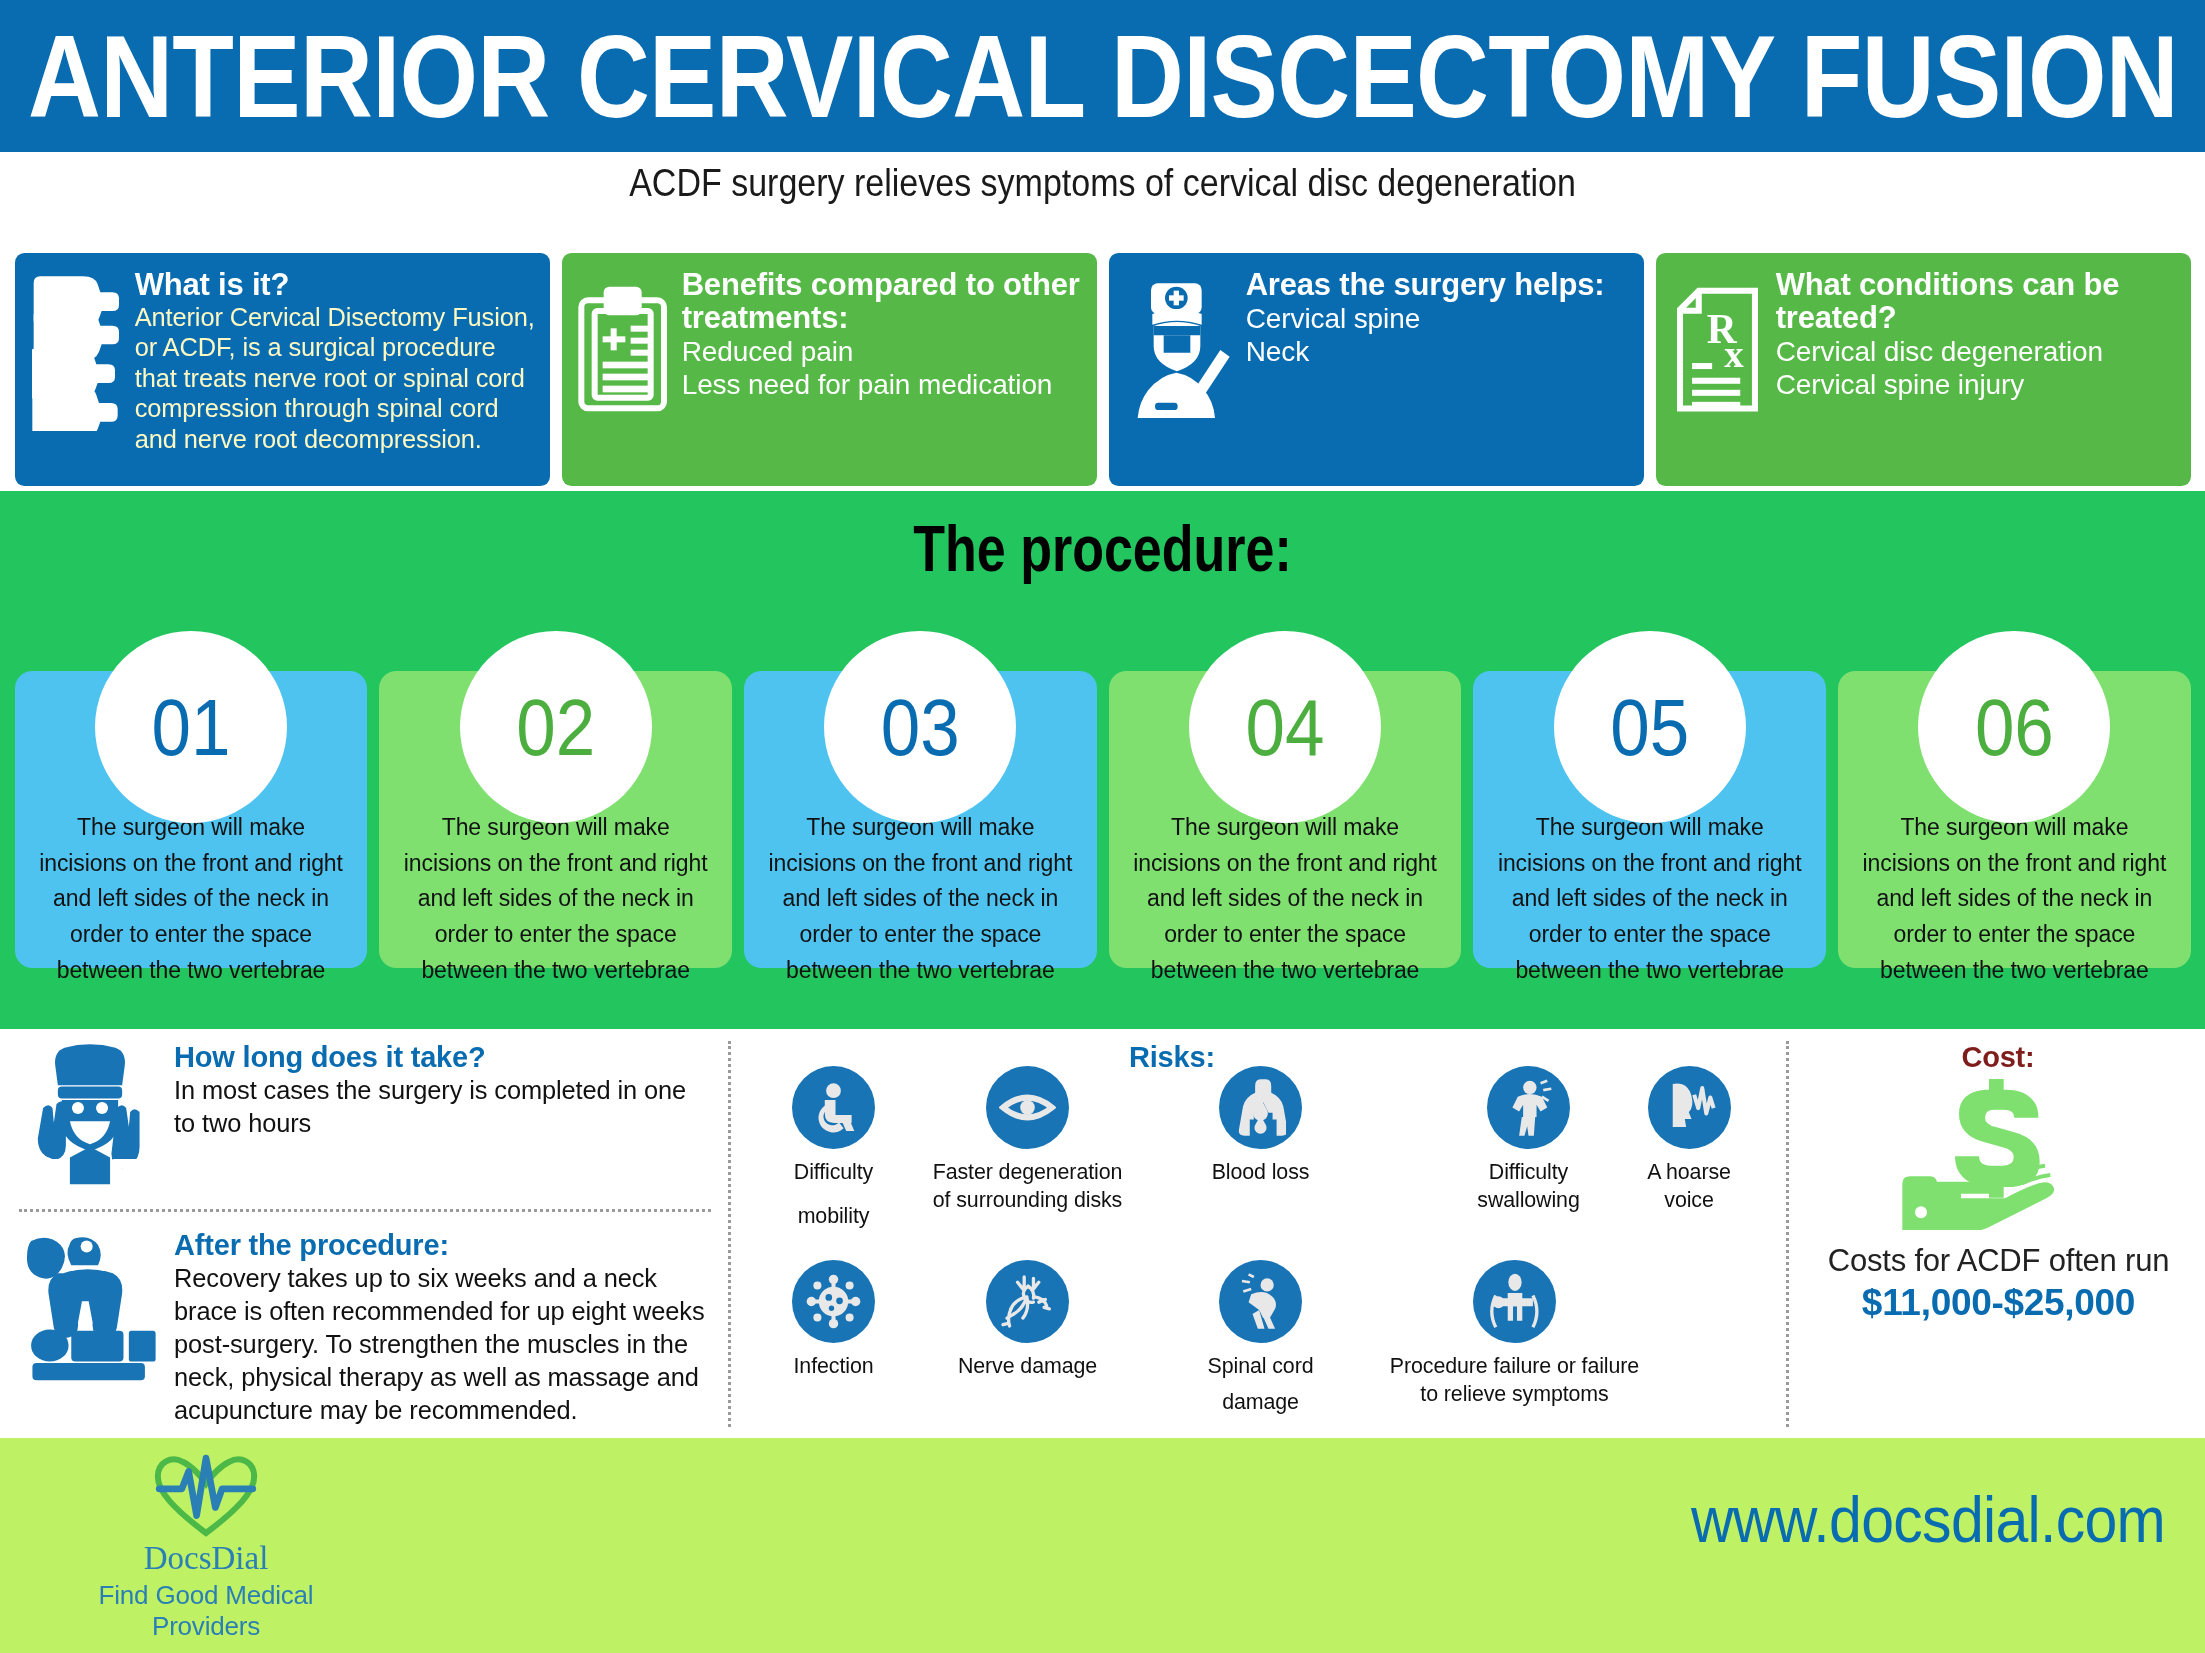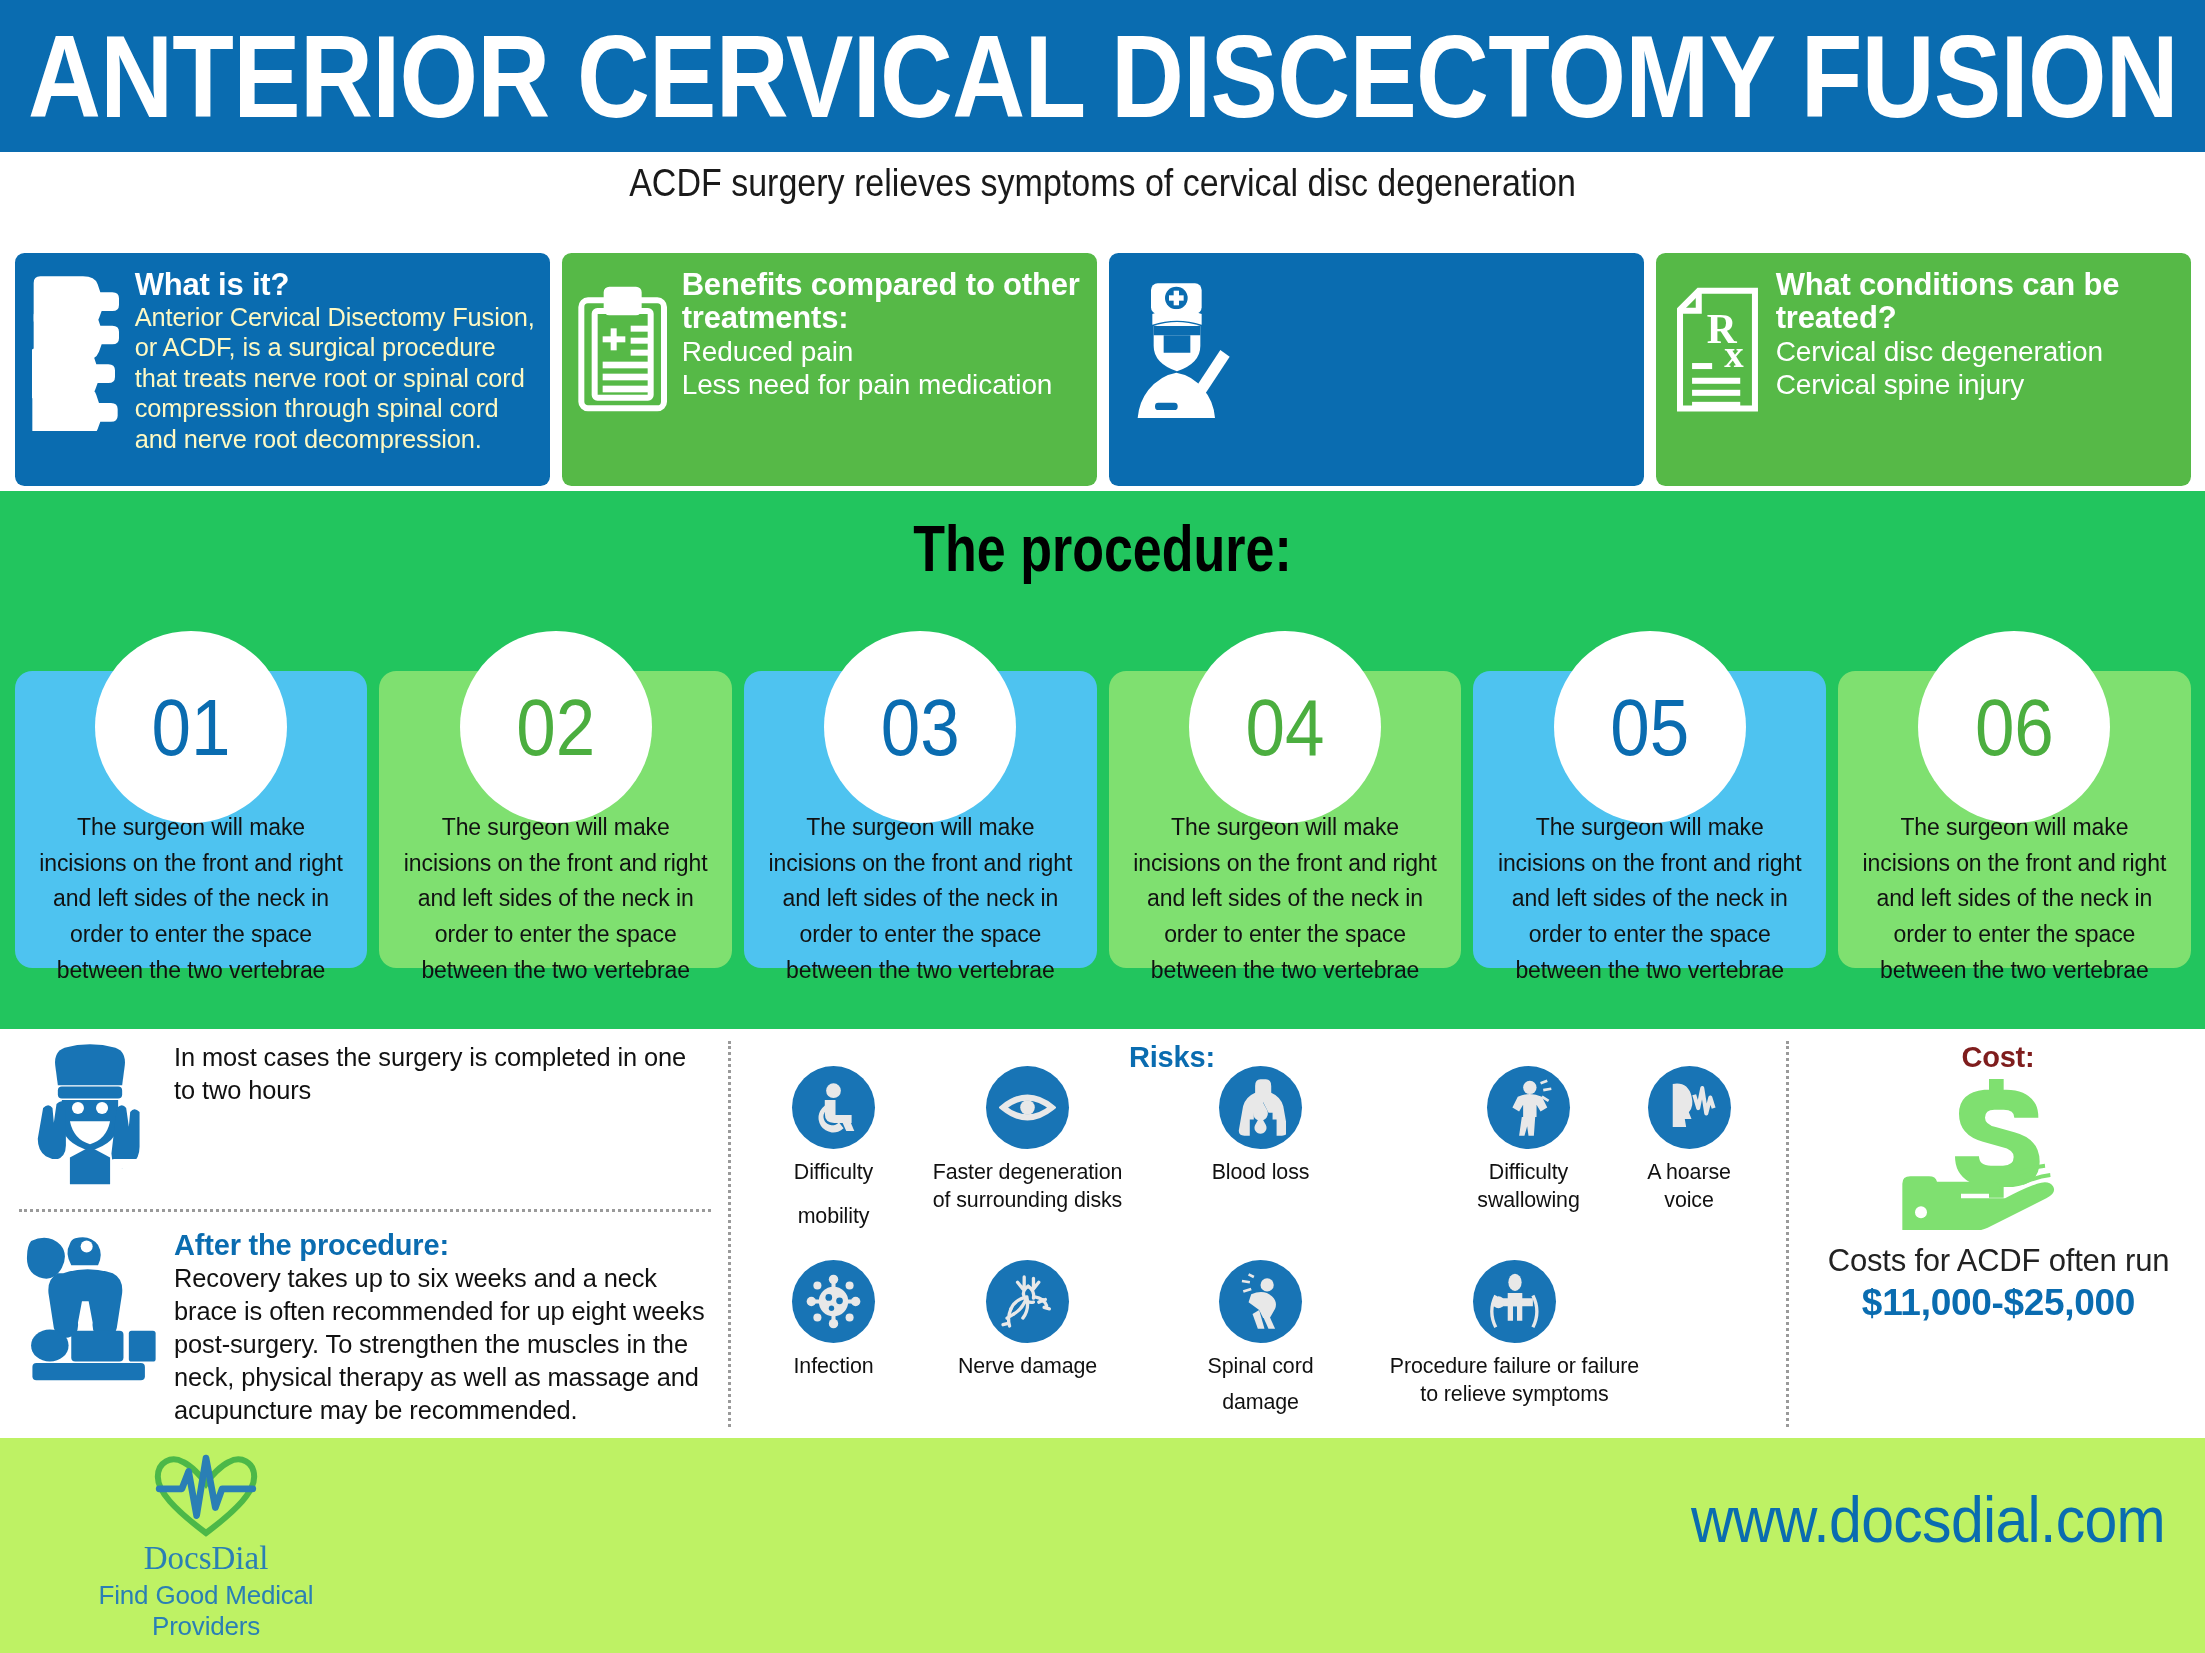--- a/index.html
+++ b/index.html
@@ -263,20 +263,25 @@
             <path d="M38 52 q36 -14 74 0 v16 q-37 -12 -74 0z"></path>
             <path d="M40 70 q35 -12 70 0 v30 q0 26 -35 38 q-35 -12 -35 -38z"></path>
             <path d="M40 70 h70 v14 h-70z" fill="#0a6cb0"></path>
             <path d="M55 84 h40 v26 h-40z" fill="#0a6cb0"></path>
             <path d="M74 140 q-24 4 -42 26 q-14 18 -16 42 h116 q-2 -26 -18 -44 q-16 -20 -40 -24z"></path>
             <rect x="42" y="185" width="34" height="11" rx="5" fill="#0a6cb0"></rect>
             <path d="M140 106 l14 10 l-50 76 l-16 10 l2 -20z"></path>
           </g>
         </svg>
       </div>
+      <div class="card-body">
+        <div class="card-title">Areas the surgery helps:</div>
+        <div class="card-line">Cervical spine</div>
+        <div class="card-line">Neck</div>
+      </div>
     </div>
 
     <div class="info-card green">
       <div class="card-icon">
         <svg width="97" height="134" viewBox="0 0 145 200">
           <g fill="none" stroke="#ffffff" stroke-width="9">
             <path d="M40 10 h84 v176 h-112 v-148z"></path>
             <path d="M40 10 v30 h-28"></path>
           </g>
           <g fill="#ffffff">
@@ -376,20 +381,21 @@
             <path d="M70 120 h60 q-6 28 -30 34 q-24 -6 -30 -34z" fill="#ffffff"></path>
             <path d="M100 158 l-30 16 v40 h60 v-40z"></path>
             <path d="M30 100 q8 -8 14 0 l2 22 l4 -28 q8 -8 14 0 v62 q0 18 -16 22 l-14 -6 q-12 -8 -12 -26z"></path>
             <path d="M140 100 q8 -8 14 0 l4 28 l2 -22 q6 -8 14 0 v52 q0 18 -12 26 l-14 6 q-16 -4 -16 -22z"></path>
             <rect x="26" y="176" width="42" height="14" rx="4" fill="#ffffff"></rect>
             <rect x="132" y="176" width="42" height="14" rx="4" fill="#ffffff"></rect>
           </g>
         </svg>
       </div>
       <div class="lc-body">
+        <div class="lc-title">How long does it take?</div>
         <div class="lc-text">In most cases the surgery is completed in one to two hours</div>
       </div>
     </div>
 
     <div class="lc-block" style="left:14.7px; top:200px; width:695px;">
       <div class="lc-icon">
         <svg width="134" height="154" viewBox="0 0 200 230">
           <g fill="#1874b5">
             <path d="M12 18 q26 -12 44 6 q12 14 2 34 q-12 22 -34 14 q-20 -8 -18 -32 q0 -14 6 -22z"></path>
             <path d="M78 14 q22 -6 34 10 q8 14 0 30 h-40 q-10 -18 -2 -32 q2 -6 8 -8z"></path>

